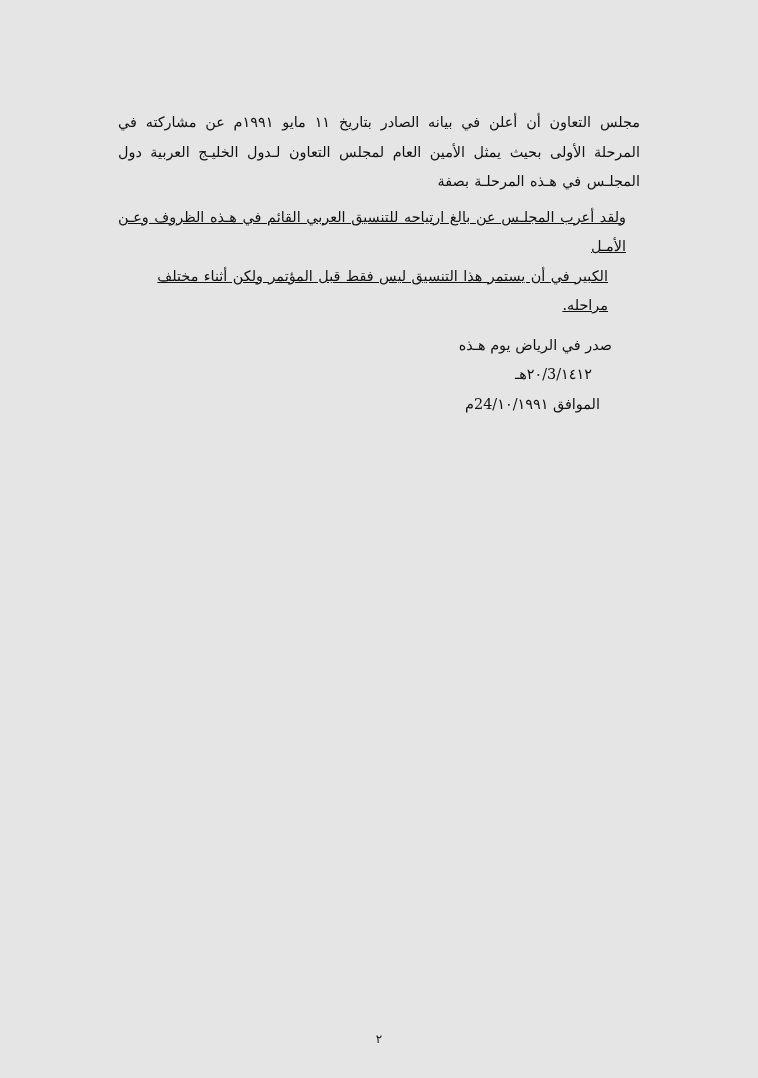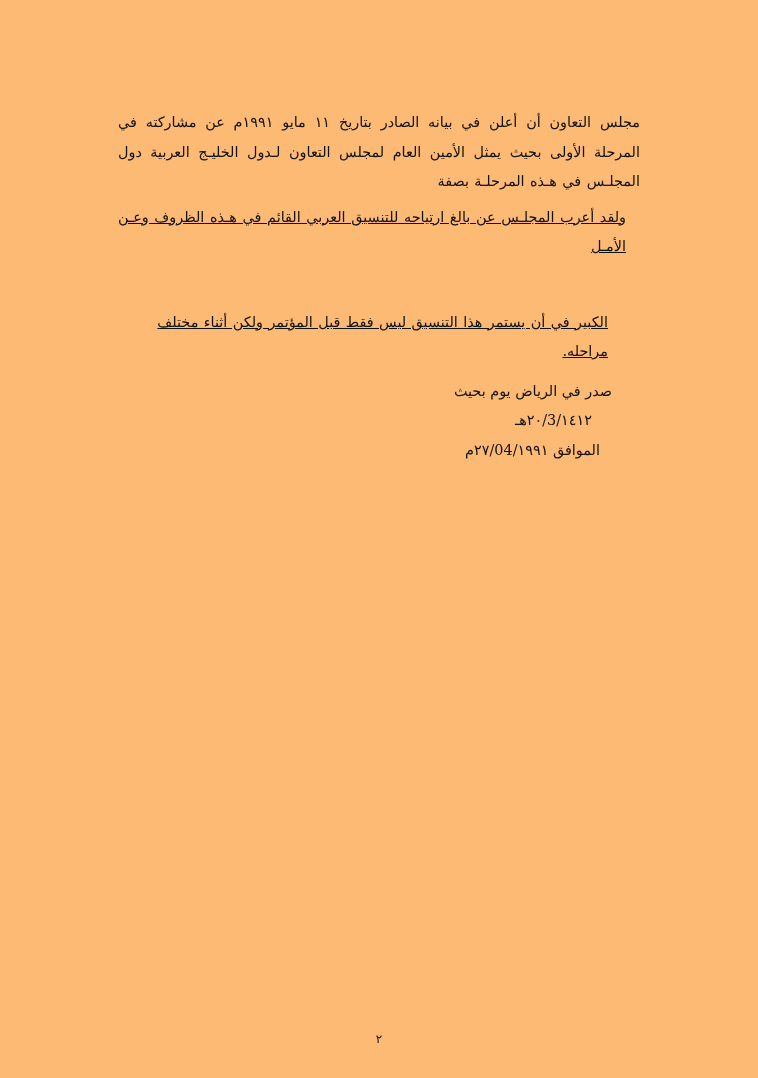--- a/index.html
+++ b/index.html
@@ -10,21 +10,21 @@
   body {
     width: 758px;
     height: 1078px;
     position: relative;
     font-family: "DejaVu Serif", "Liberation Serif", serif;
     color: #111111;
   }
   .page {
     position: absolute;
     inset: 0;
-    background: #fdba74;
+    background: #e5e5e5;
   }
   .content {
     position: absolute;
     top: 108px;
     right: 118px;
     left: 118px;
     direction: rtl;
     text-align: justify;
   }
   .para {
@@ -44,21 +44,20 @@
   }
   .para.p2 {
     margin-top: 6px;
     padding-right: 14px;
     text-decoration: underline;
   }
   .para.p2 .line2 {
     display: block;
     text-align: right;
     padding-right: 18px;
-    margin-top: 46px;
   }
   .signoff {
     margin-top: 10px;
     direction: rtl;
     text-align: right;
   }
   .signoff .line {
     font-size: 14.4px;
     line-height: 2.05;
     display: block;
@@ -88,22 +87,22 @@
       <span>مجلس التعاون أن أعلن في بيانه الصادر بتاريخ ١١ مايو ١٩٩١م عن مشاركته في المرحلة الأولى</span>
       <span>بحيث يمثل الأمين العام لمجلس التعاون لـدول الخليـج العربية دول المجلـس في هـذه المرحلـة بصفة</span>
     </p>
 
     <p class="para p2">
       <span>ولقد أعرب المجلـس عن بالغ ارتياحه للتنسيق العربي القائم في هـذه الظروف وعـن الأمـل</span>
       <span class="line2">الكبير في أن يستمر هذا التنسيق ليس فقط قبل المؤتمر ولكن أثناء مختلف مراحله.</span>
     </p>
 
     <div class="signoff">
-      <span class="line l1">صدر في الرياض يوم بحيث</span>
+      <span class="line l1">صدر في الرياض يوم هـذه</span>
       <span class="line l2">١٤١٢/3/٢٠هـ</span>
-      <span class="line l3">الموافق ٢٧/04/١٩٩١م</span>
+      <span class="line l3">الموافق 24/١٠/١٩٩١م</span>
     </div>
 
   </div>
 
   <div class="page-number">٢</div>
 
 </div>
 
 </body></html>

